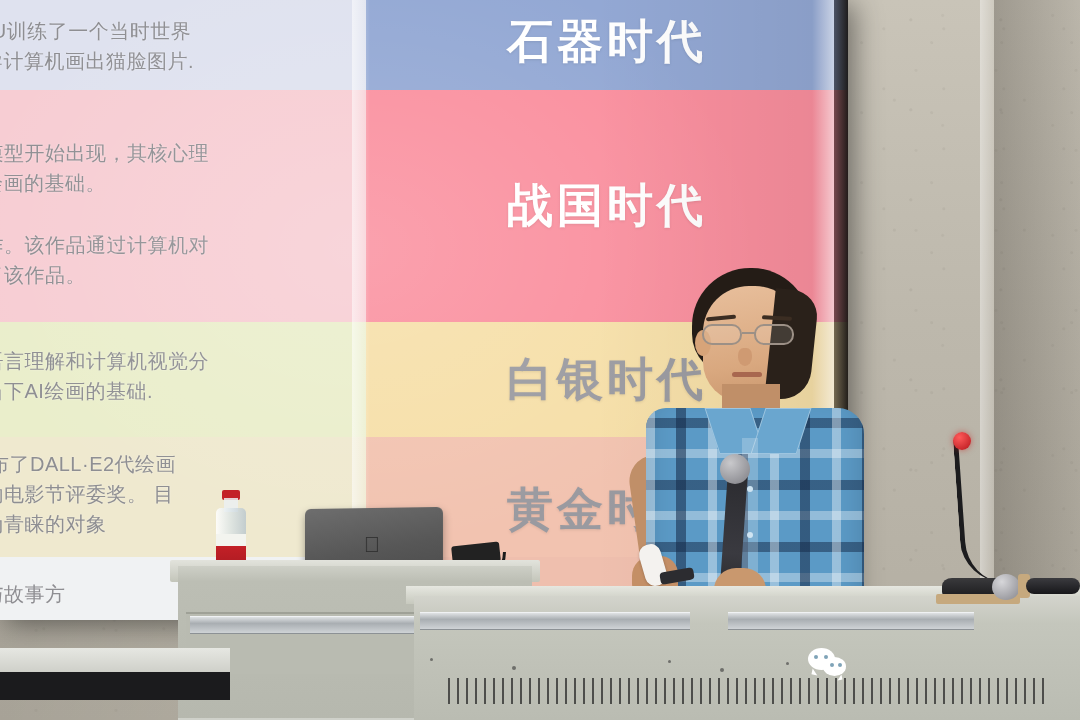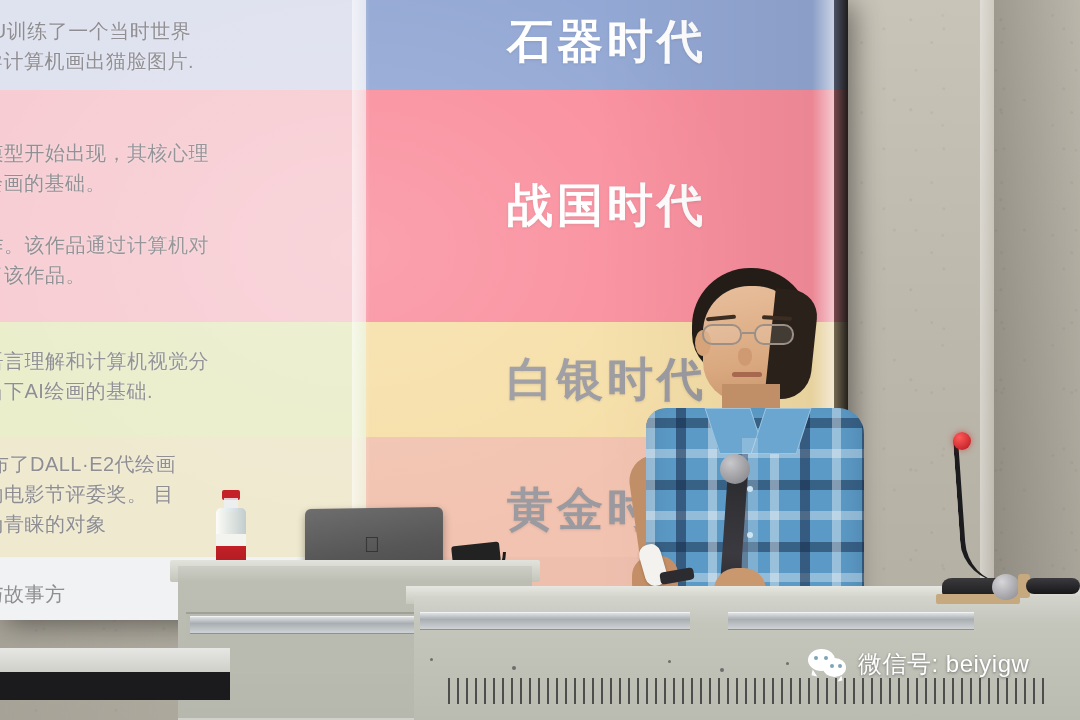--- a/index.html
+++ b/index.html
@@ -568,16 +568,15 @@
 
   <div class="watermark">
     <div class="wechat-icon">
       <div class="wc-big"></div>
       <div class="wc-small"></div>
       <div class="wc-dot" style="left:6px;top:7px;"></div>
       <div class="wc-dot" style="left:16px;top:7px;"></div>
       <div class="wc-dot" style="left:22px;top:15px;"></div>
       <div class="wc-dot" style="left:30px;top:15px;"></div>
     </div>
-    <span>微信号: beiyigw</span>
   </div>
 
 </div>
 
 </body></html>

